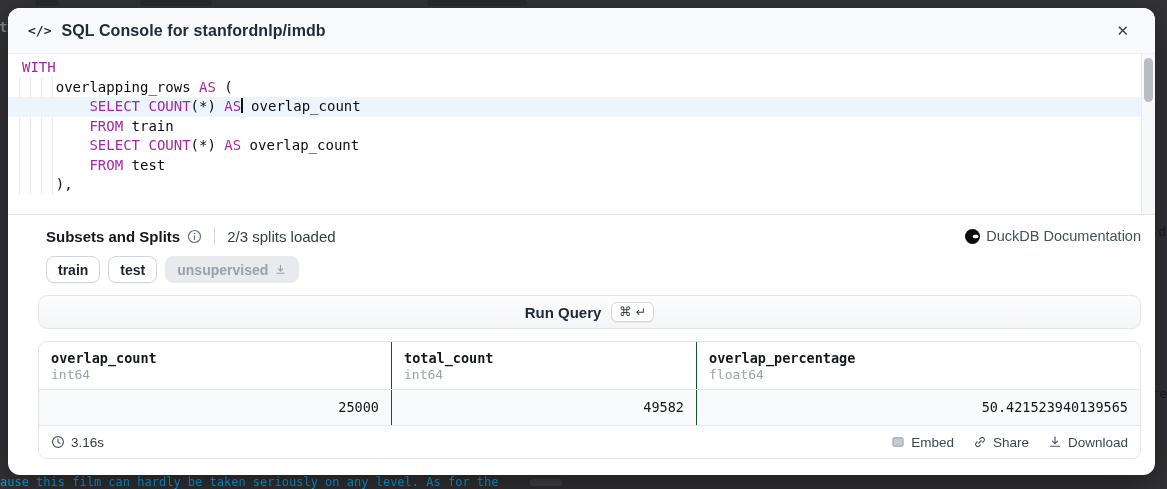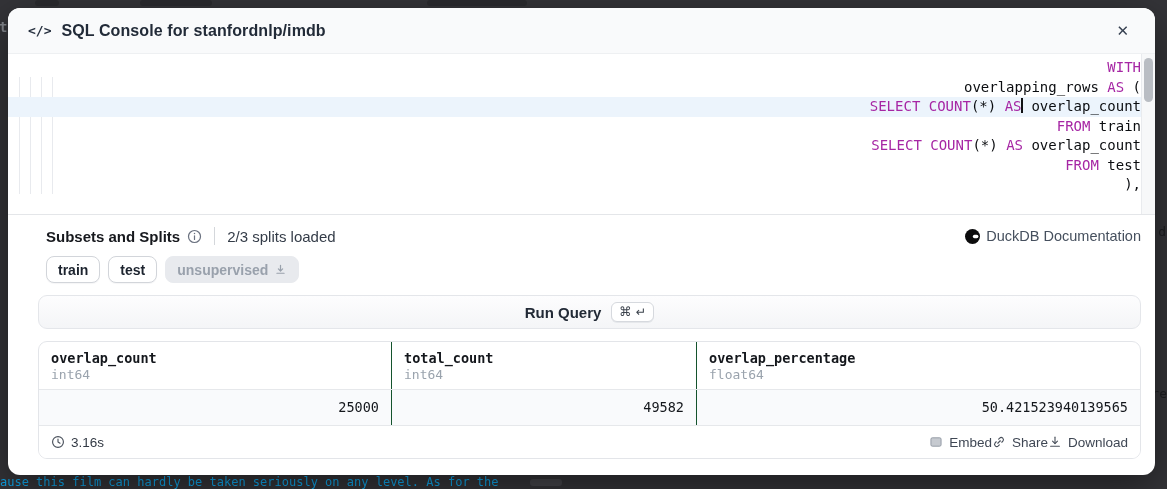--- a/index.html
+++ b/index.html
@@ -31,21 +31,21 @@
   .mtitle { font-size: 16px; font-weight: bold; color: #222b38; letter-spacing: .1px; }
   .close-btn { margin-left: auto; font-size: 15px; color: #374151; cursor: pointer; line-height: 1; padding: 4px; }
 
   
   .editor {
     position: relative; flex: 0 0 161px; height: 161px; background: #fff;
     border-bottom: 1px solid #e4e6e9; font-family: "DejaVu Sans Mono", monospace;
     font-size: 14px; color: #0b0d10; overflow: hidden;
   }
   .code-lines { position: absolute; left: 0; right: 14px; top: 4px; }
-  .cm-line { white-space: pre; line-height: 19.5px; height: 19.5px; padding-left: 4px; text-align: right; }
+  .cm-line { white-space: pre; line-height: 19.5px; height: 19.5px; padding-left: 14px; }
   .cm-line.active { background: #ecf4fc; }
   .kw { color: #a626a4; }
   .pl { color: #0b0d10; }
   .cursor { display: inline-block; width: 1.5px; height: 15px; background: #101114; vertical-align: -2px; }
   .guides { position: absolute; left: 11px; top: 23px; height: 117px; display: flex; gap: 10px; }
   .guides span { width: 1px; background: #e8eaee; }
   .vscroll { position: absolute; right: 0; top: 0; bottom: 0; width: 14px; background: #f7f8f9; border-left: 1px solid #e9ebee; }
   .vthumb { position: absolute; top: 4px; left: 2px; width: 9px; height: 44px; border-radius: 5px; background: #b9bdc3; }
 
   
@@ -87,21 +87,21 @@
   .col-name { font-family: "DejaVu Sans Mono", monospace; font-size: 13.5px; font-weight: bold; color: #14171c; }
   .col-type { font-family: "DejaVu Sans Mono", monospace; font-size: 13px; color: #9aa3ad; margin-top: 1px; }
   .trow { border-bottom: 1px solid #e6e8eb; background: #f9fafc; }
   .td {
     height: 35px; line-height: 35px; text-align: right; padding: 0 12px;
     font-family: "DejaVu Sans Mono", monospace; font-size: 13.5px; color: #14171c;
   }
 
   .tfooter { height: 32px; display: flex; align-items: center; padding: 0 12px; background: #fff; }
   .duration { display: flex; align-items: center; gap: 6px; font-size: 13.5px; color: #333a45; }
-  .tf-actions { margin-left: auto; display: flex; }
+  .tf-actions { margin-left: auto; display: flex; gap: 19px; }
   .tf-btn { display: flex; align-items: center; gap: 6px; font-size: 13.5px; color: #3f4754; cursor: pointer; }
 
   svg.ic { display: block; }
 </style>
 </head>
 <body>
 
 <div>
   <div class="bd-top-bar" style="left:35px; top:0; width:24px; height:6px;"></div>
   <div class="bd-top-bar" style="left:140px; top:0; width:72px; height:6px;"></div>

